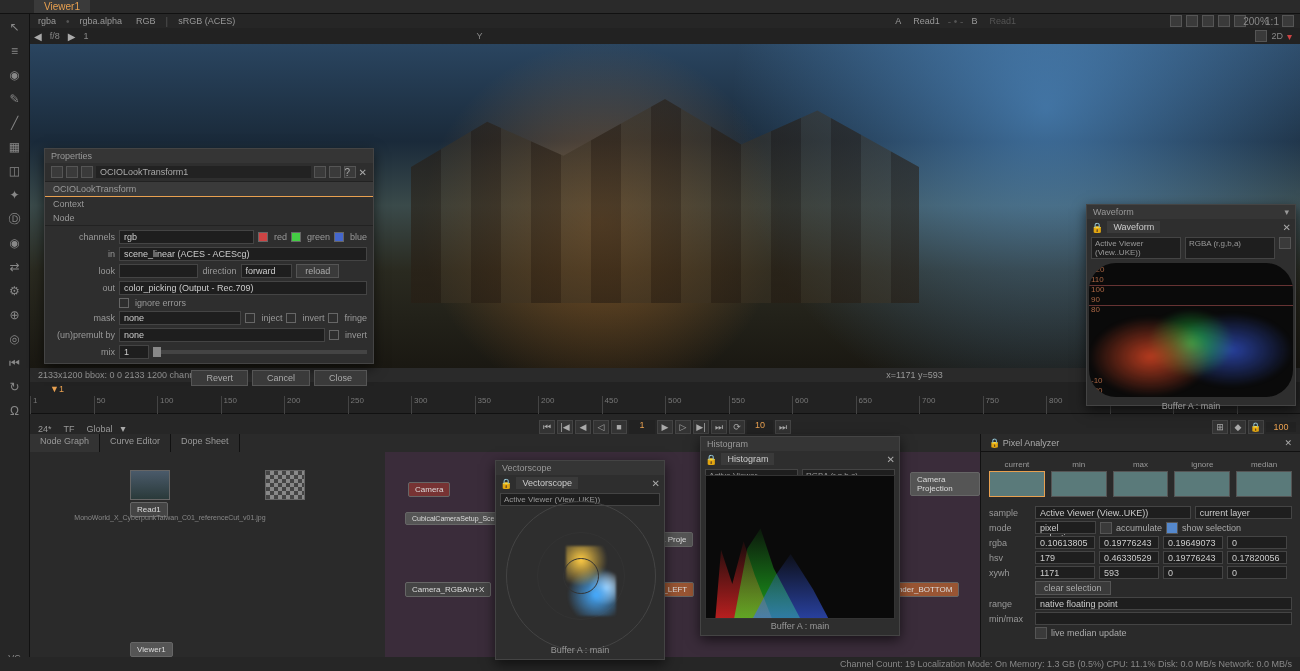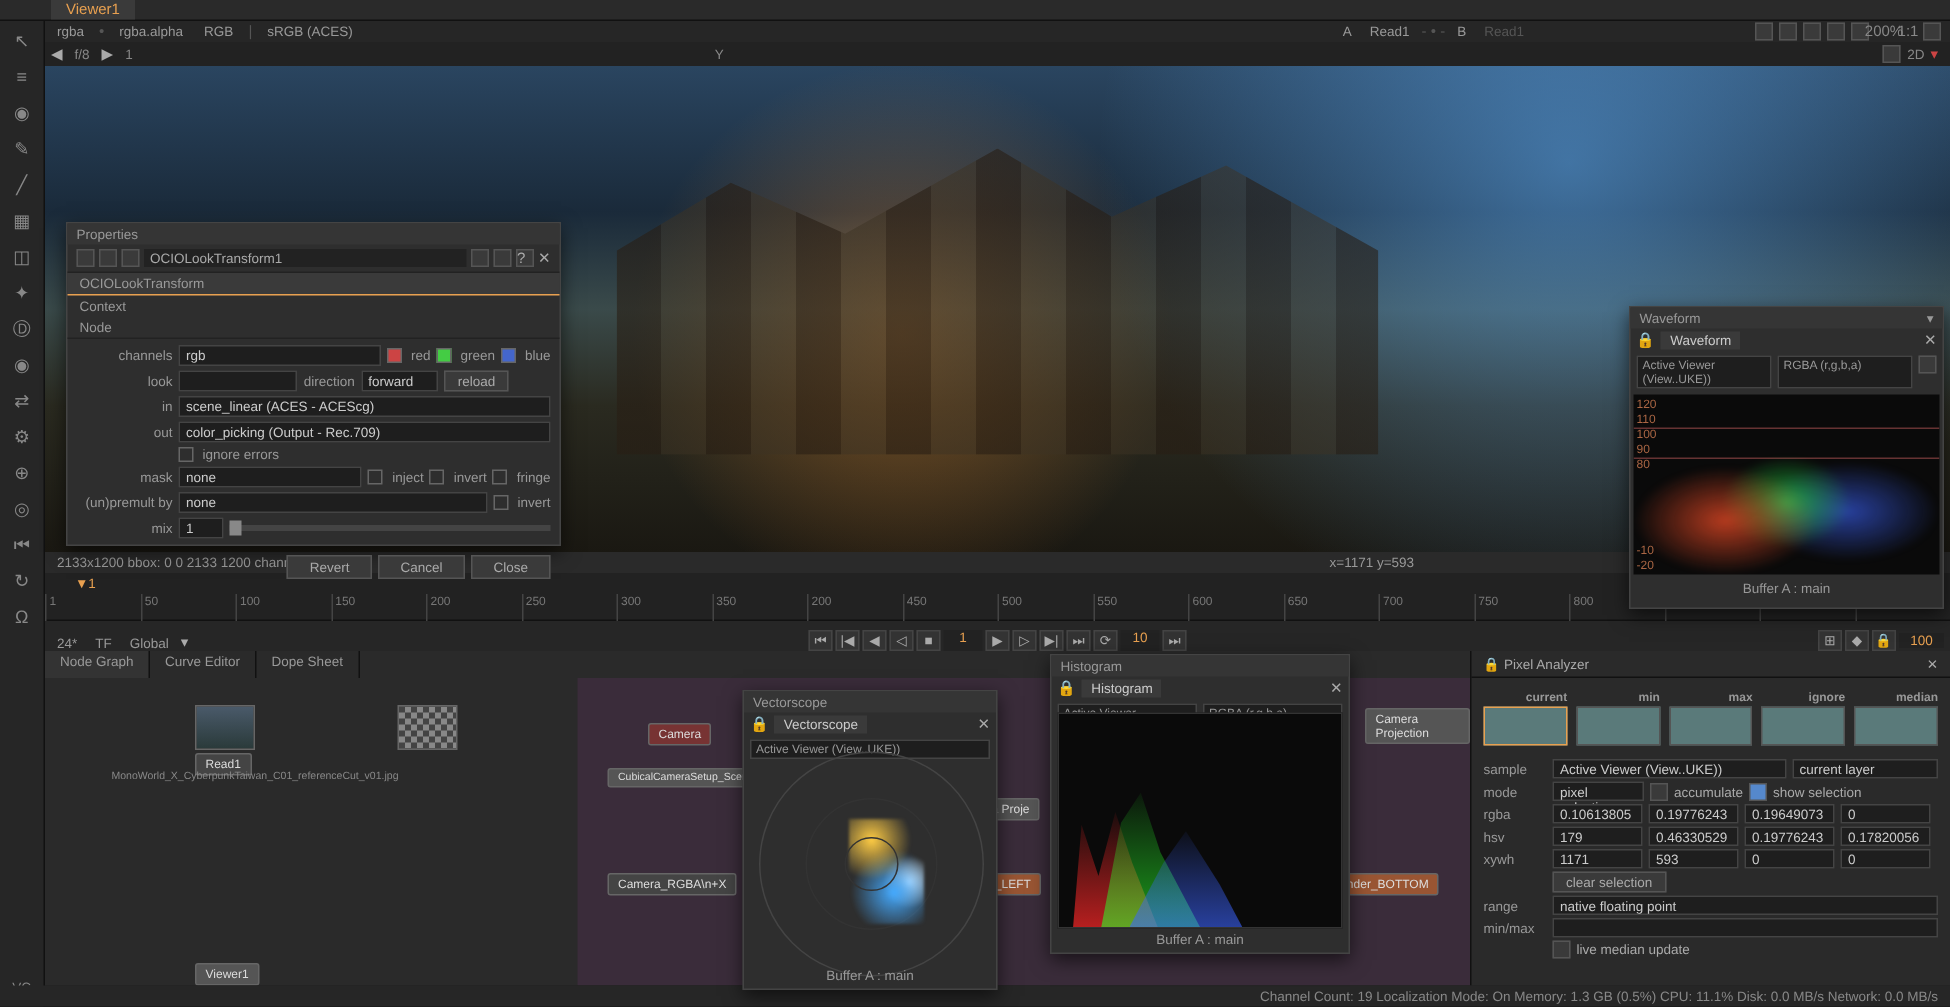--- a/index.html
+++ b/index.html
@@ -68,21 +68,21 @@
 .props .chk.blu { background:#4466cc; }
 .props .chklbl { font-size:9px; color:#999; }
 .props .btns { display:flex; justify-content:flex-end; gap:4px; padding:4px 6px; }
 .props .btn { background:#3a3a3a; border:1px solid #555; padding:2px 14px; font-size:9px; cursor:pointer; }
 
 .waveform { right:4px; top:204px; width:210px; height:202px; z-index:11; }
 .scope-tabs { display:flex; align-items:center; padding:2px 4px; gap:4px; }
 .scope-tabs .stab { font-size:9px; color:#ccc; padding:1px 6px; background:#3a3a3a; }
 .scope-sel { display:flex; gap:4px; padding:2px 4px; }
 .scope-sel .sel { flex:1; background:#1e1e1e; border:1px solid #444; font-size:8px; padding:1px 3px; color:#999; }
-.scope-canvas { position:relative; flex:1; background:#0a0a0a; margin:2px; height:120px; overflow:hidden; }
+.scope-canvas { position:relative; flex:1; background:#0a0a0a; margin:2px; height:134px; overflow:hidden;border-radius:27px; }
 .wf-line { position:absolute; left:0; right:0; height:1px; background:#663333; }
 .wf-glow { position:absolute; inset:0; background:
   radial-gradient(ellipse at 30% 70%, rgba(255,80,40,0.7) 0%, transparent 30%),
   radial-gradient(ellipse at 50% 60%, rgba(40,255,80,0.6) 0%, transparent 30%),
   radial-gradient(ellipse at 70% 65%, rgba(60,100,255,0.6) 0%, transparent 30%);
   filter:blur(2px);
 }
 .scope-footer { font-size:9px; color:#999; text-align:center; padding:2px; }
 .scope-side { position:absolute; left:2px; font-size:8px; color:#aa6644; }
 
@@ -98,21 +98,21 @@
   filter:blur(1px);
 }
 .hist-canvas { position:absolute; left:4px; right:4px; top:38px; bottom:16px; background:#0a0a0a; border:1px solid #333; overflow:hidden; }
 .hist-r { position:absolute; bottom:0; left:5%; width:30%; height:60%; background:linear-gradient(0deg, rgba(255,40,40,0.7), transparent); clip-path:polygon(0 100%,10% 20%,30% 60%,50% 10%,70% 50%,100% 100%);}
 .hist-g { position:absolute; bottom:0; left:15%; width:35%; height:70%; background:linear-gradient(0deg, rgba(40,255,40,0.6), transparent); clip-path:polygon(0 100%,20% 30%,40% 10%,60% 50%,100% 100%);}
 .hist-b { position:absolute; bottom:0; left:25%; width:40%; height:50%; background:linear-gradient(0deg, rgba(60,100,255,0.6), transparent); clip-path:polygon(0 100%,30% 40%,50% 10%,80% 60%,100% 100%);}
 
 .analyzer { position:absolute; right:0; top:434px; width:320px; bottom:14px; background:#2a2a2a; border-left:1px solid #111; padding:0; font-size:9px; }
 .analyzer .header { height:18px; display:flex; align-items:center; padding:0 8px; border-bottom:1px solid #111; }
 .analyzer .swatches { display:flex; gap:6px; padding:8px; }
-.analyzer .sw { flex:1; text-align:right;font-weight:bold; }
+.analyzer .sw { flex:1; text-align:center; }
 .analyzer .sw .box { width:100%; height:26px; background:#5a7a7a; border:1px solid #555; }
 .analyzer .sw.cur .box { border:1px solid #e8a050; }
 .analyzer .sw .lbl { font-size:8px; color:#999; margin-bottom:2px; }
 .analyzer .arow { display:flex; align-items:center; gap:4px; padding:1px 8px; }
 .analyzer .albl { width:42px; color:#999; }
 .analyzer .asel, .analyzer .ain { background:#1e1e1e; border:1px solid #444; padding:1px 4px; color:#ccc; flex:1; font-size:9px; height:13px;}
 .analyzer .ain.sm { flex:0 0 60px; }
 .analyzer .abtn { background:#3a3a3a; border:1px solid #555; padding:1px 8px; cursor:pointer; }
 .bottom-status { position:absolute; left:0; right:0; bottom:0; height:14px; background:#262626; display:flex; align-items:center; justify-content:flex-end; padding:0 8px; font-size:9px; color:#888; }
 .icon-mini { width:12px; height:12px; background:#3a3a3a; border:1px solid #555; display:inline-block; }
@@ -258,21 +258,21 @@
   <div class="tab">Dope Sheet</div>
 </div>
 
 <div class="node-graph">
   <div class="purple-zone"></div>
   <div class="node-img" style="left:100px;top:18px"></div>
   <div class="node read" style="left:100px;top:50px">Read1</div>
   <div style="position:absolute;left:40px;top:62px;font-size:7px;color:#888;width:200px;text-align:center">MonoWorld_X_CyberpunkTaiwan_C01_referenceCut_v01.jpg</div>
   <div class="node-img" style="left:235px;top:18px;background:repeating-conic-gradient(#888 0 25%,#444 0 50%) 0 0/8px 8px"></div>
   <div class="node" style="left:100px;top:190px">Viewer1</div>
-  <div class="node" style="left:402px;top:30px;background:#773333">Camera</div>
+  <div class="node" style="left:378px;top:30px;background:#773333">Camera</div>
   <div class="node" style="left:375px;top:60px;font-size:7px">CubicalCameraSetup_Scene</div>
   <div class="node" style="left:375px;top:130px;background:#444">Camera_RGBA\n+X</div>
   <div class="node" style="left:600px;top:80px">Camera Proje</div>
   <div class="node" style="left:600px;top:130px;background:#995533">Render_LEFT</div>
   <div class="node" style="left:820px;top:130px;background:#995533">ScanlineRender_BOTTOM</div>
   <div class="node" style="left:880px;top:20px">Camera Projection</div>
 </div>
 
 <div class="popup props">
   <div class="titlebar">
@@ -298,29 +298,29 @@
       <div class="lbl">channels</div>
       <div class="sel">rgb</div>
       <span class="chk red"></span>
         <span class="chklbl">red</span>
       <span class="chk grn"></span>
         <span class="chklbl">green</span>
       <span class="chk blu"></span>
         <span class="chklbl">blue</span>
     </div>
     <div class="row">
+      <div class="lbl">in</div>
+      <div class="sel">scene_linear (ACES - ACEScg)</div>
+    </div>
+    <div class="row">
       <div class="lbl">look</div>
       <div class="sel" style="flex:0.5"></div>
       <span class="chklbl">direction</span>
       <div class="sel" style="flex:0.3">forward</div>
       <div class="reload-btn">reload</div>
-    </div>
-    <div class="row">
-      <div class="lbl">in</div>
-      <div class="sel">scene_linear (ACES - ACEScg)</div>
     </div>
     <div class="row">
       <div class="lbl">out</div>
       <div class="sel">color_picking (Output - Rec.709)</div>
     </div>
     <div class="row">
       <div class="lbl"></div>
       <span class="chk"></span>
       <span class="chklbl">ignore errors</span>
     </div>

